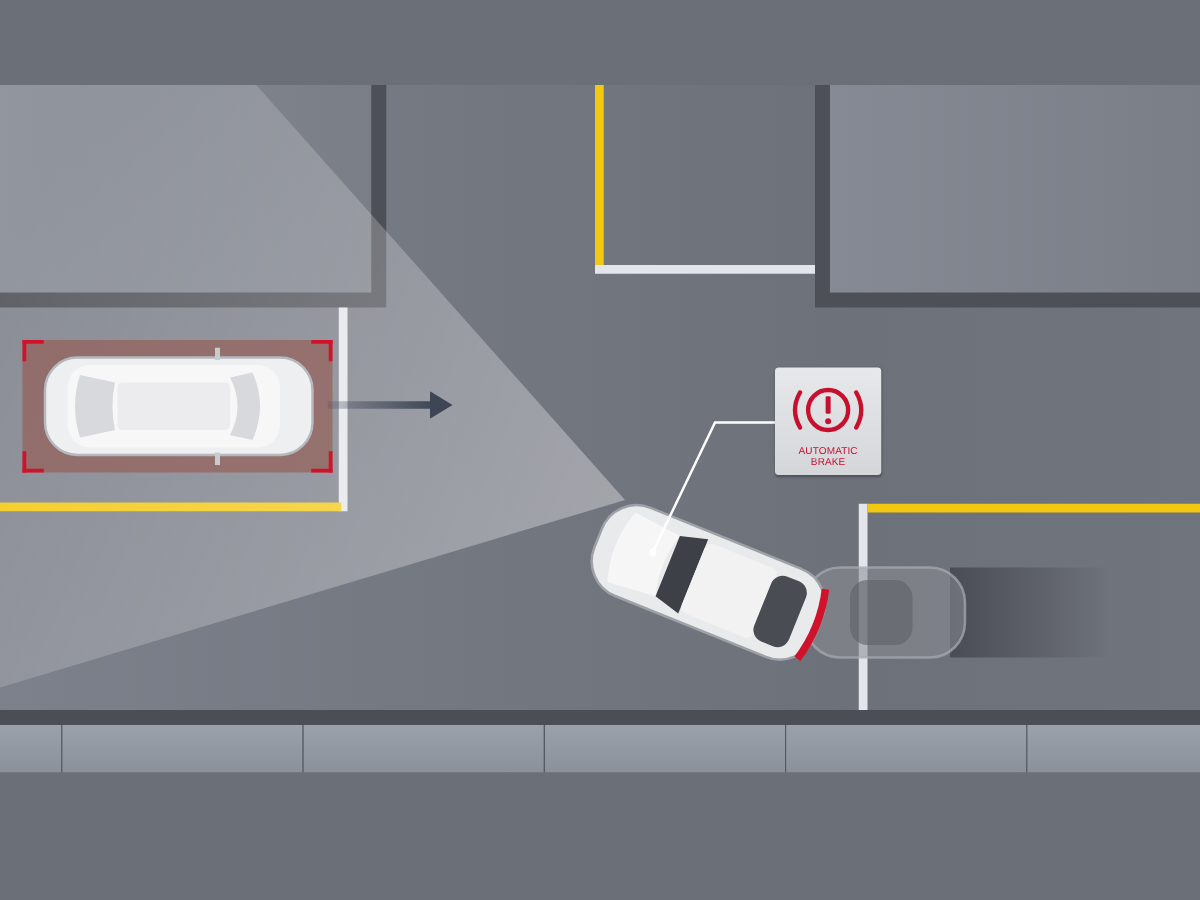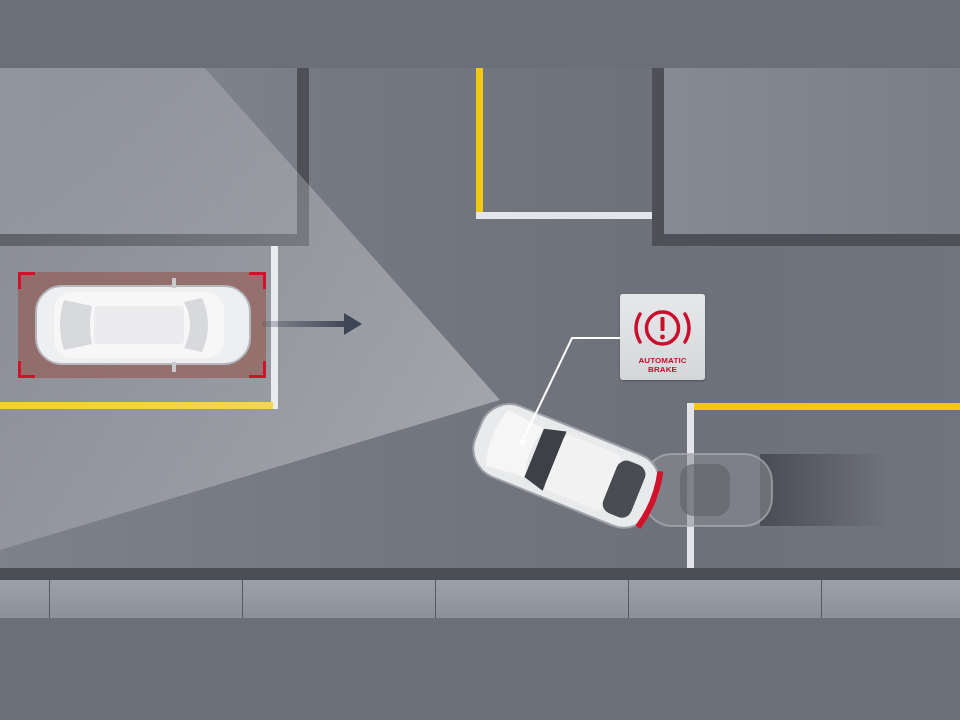--- a/index.html
+++ b/index.html
@@ -12,21 +12,21 @@
   .curb{left:0;top:568px;width:960px;height:12px;background:#4c4e55;}
   .sidewalk{top:580px;height:38px;background:linear-gradient(180deg,#9aa1aa,#8b919b);border-right:1px solid #555a62;box-sizing:border-box;}
   .bottom{left:0;top:618px;width:960px;height:102px;background:#6b6f78;}
   .yellow{background:#f2c810;}
   .white{background:#e3e5ea;}
   .cone{left:0;top:68px;width:960px;height:500px;}
   .target-box{left:18px;top:272px;width:248px;height:106px;background:rgba(150,80,70,0.55);}
   .corner{position:absolute;width:14px;height:14px;border-color:#d0132a;border-style:solid;}
   .arrow{left:262px;top:313px;width:100px;height:22px;}
   .alert-card{left:620px;top:294px;width:85px;height:86px;background:linear-gradient(180deg,#e7e8ea,#d4d6d9);border-radius:3px;box-shadow:0 1px 2px rgba(0,0,0,0.3);text-align:center;}
-  .alert-text{position:absolute;left:0;top:62px;width:85px;font-size:8px;line-height:9px;font-weight:bold;color:#c8102e;letter-spacing:0.1px;}
+  .alert-text{position:absolute;left:0;top:62px;width:85px;font-size:8px;line-height:9px;font-weight:normal;color:#c8102e;letter-spacing:0.1px;}
   .callout{left:520px;top:336px;width:105px;height:110px;}
 </style>
 </head>
 <body>
 
 <div class="scene">
 
   <div class="abs road"></div>
 
   <div class="abs block-shadow" style="left:0;top:68px;width:309px;height:178px;"></div>

